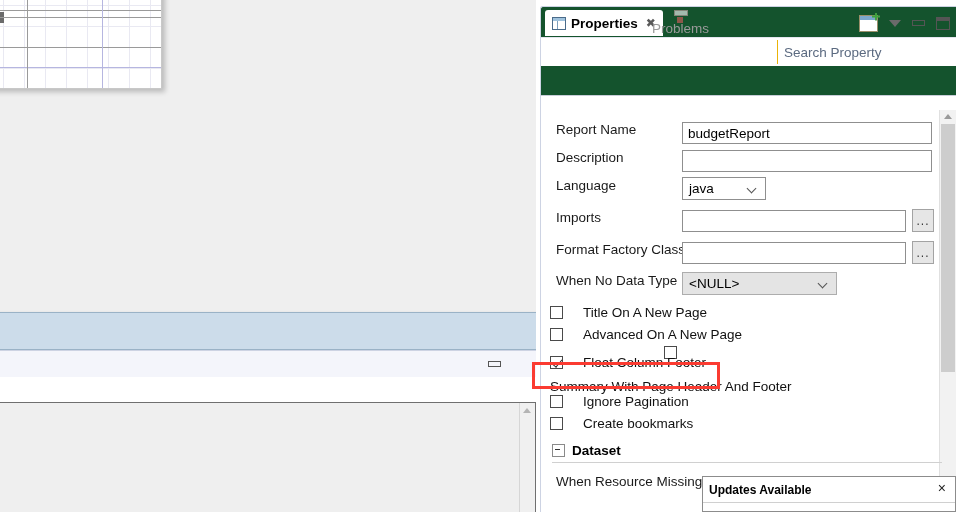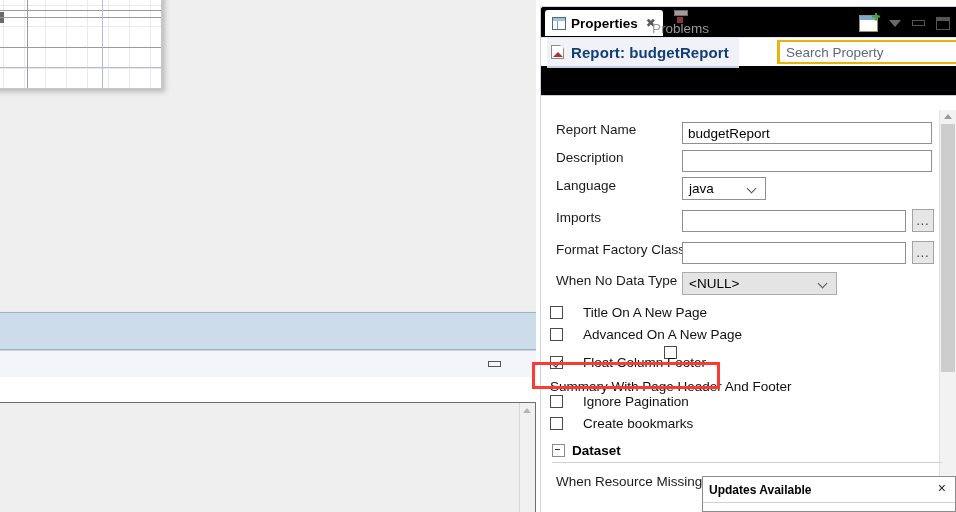--- a/index.html
+++ b/index.html
@@ -59,21 +59,21 @@
     border-bottom:5px solid #b4b4b4;
   }
 
   
   #props-view{
     position:absolute;left:536px;top:0;width:420px;height:512px;
     background:#fff;
   }
   #props-shell{
     position:absolute;left:4px;top:6px;right:0px;bottom:0;
-    background:#000000;border:1px solid #cdd3e3;border-right:none;border-bottom:none;
+    background:#14532d;border:1px solid #cdd3e3;border-right:none;border-bottom:none;
     border-radius:3px 0 0 0;
   }
   #tabbar{position:absolute;left:0;top:0;right:0;height:30px;}
   .vtab{
     position:absolute;top:3px;height:26px;display:flex;align-items:center;gap:5px;
     padding:0 7px;font-size:13.5px;
   }
   .vtab.active{color:#000;font-weight:bold;background:#fff;border-radius:3px 3px 0 0;}
   .vtab.inactive{color:#9a9a9a;}
   .tabclose{font-size:12px;color:#5a5a5a;margin-left:3px;cursor:pointer;}
@@ -105,21 +105,21 @@
 
   #headerbar{
     position:absolute;left:0;top:30px;right:0;height:28px;background:#fff;
     border-top:1px solid #e3e6ef;
   }
   #titlewrap{position:absolute;left:6px;top:0;height:28px;display:flex;align-items:center;gap:7px;
     padding:0 10px 0 4px;background:#f0f2f8;border-bottom:2px solid #c8cfe0;}
   #ptitle{font-weight:bold;font-size:15px;color:#123f78;letter-spacing:.1px;}
   #searchbox{
     position:absolute;left:236px;top:2px;right:-1px;height:24px;
-    background:#fff;border:3px solid #eab308;box-sizing:border-box;
+    background:#fff;border:1px solid #eab308;box-sizing:border-box;
     display:flex;align-items:center;
   }
   #searchbox input{
     border:none;outline:none;flex:1;height:100%;font-size:13.5px;
     font-family:"Liberation Sans",sans-serif;padding-left:6px;color:#2b2b2b;
   }
   #searchbox input::placeholder{color:#5b6a80;opacity:1;}
 
   #subtabs{position:absolute;left:0;top:58px;right:0;height:30px;background:#fff;display:flex;align-items:center;}
   #grip{margin:0 6px 0 6px;width:3px;height:20px;
@@ -240,24 +240,20 @@
 
       <div id="vtools">
         <span class="tb-newview"></span>
         <span class="tb-menu"></span>
         <span class="tb-min"></span>
         <span class="tb-max"></span>
       </div>
     </div>
 
     <div id="headerbar">
-      <div id="titlewrap">
-        <span class="ico ico-report"></span>
-        <span id="ptitle">Report: budgetReport</span>
-      </div>
       <div id="searchbox">
         <input type="text" placeholder="Search Property" style="">
 
       </div>
     </div>
 
 
     <div id="formpane"></div>
   </div>
 

